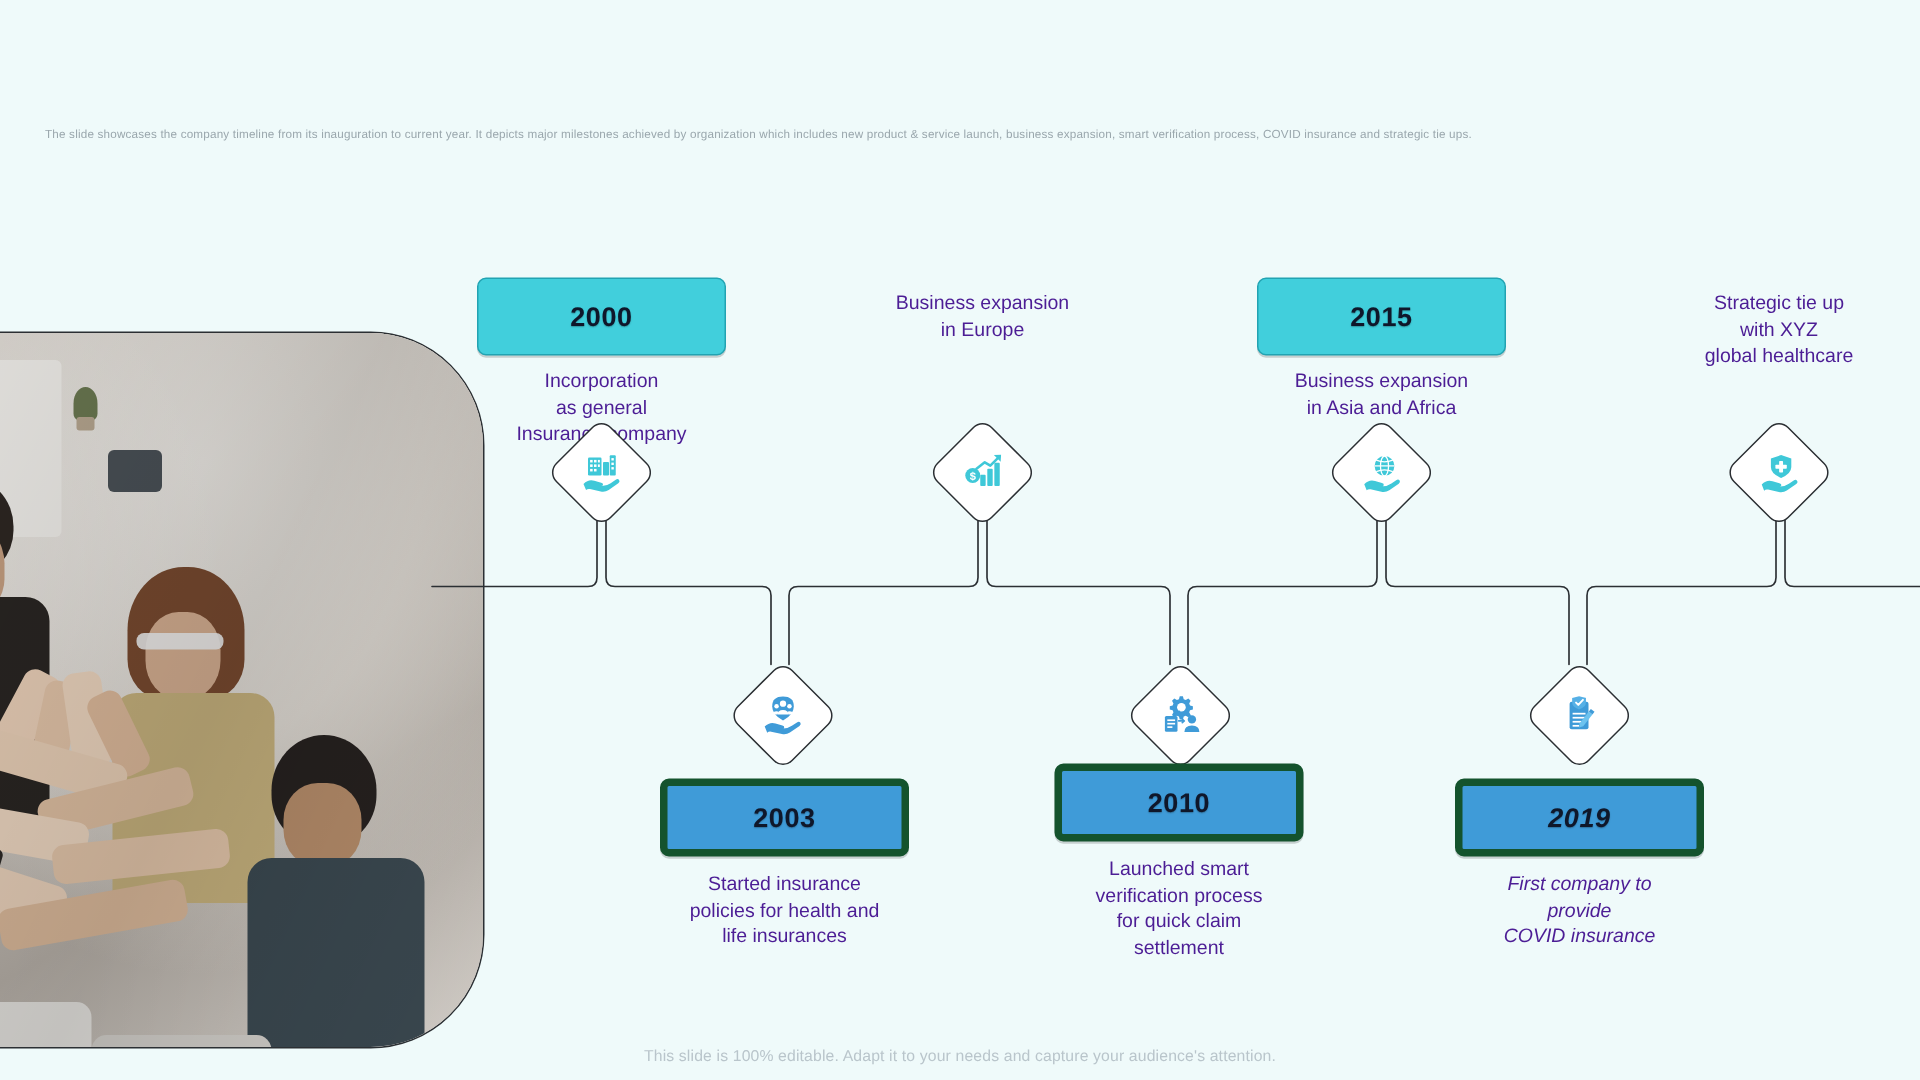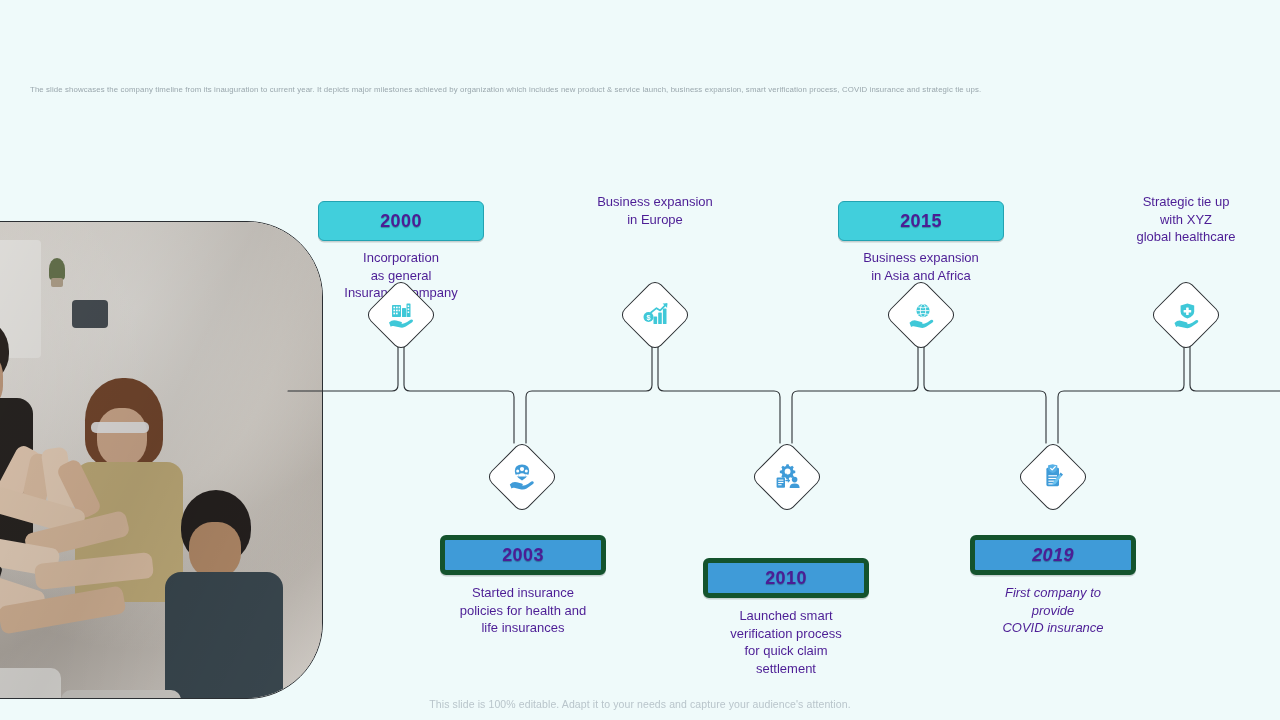--- a/index.html
+++ b/index.html
@@ -68,28 +68,27 @@
     position: absolute;
     left: 0; top: 0;
     width: 1280px; height: 720px;
     pointer-events: none;
   }
 
   
   .milestone { position: absolute; }
 
   .year-chip {
-    height: 40px;
+    height: 52px;
     border-radius: 6px;
     display: flex; align-items: center; justify-content: center;
     font-size: 18px; font-weight: bold;
-    color: #4c1d95;
+    color: #0f172a;
     text-shadow: 0 1px 1px rgba(0,0,0,0.28);
     letter-spacing: 0.4px;
-    margin-top: 16px;
   }
   .chip-top {
     background: #41cfdc;
     border: 1px solid #22a3b2;
     box-shadow: 0 1.5px 0 rgba(0,0,0,0.17);
   }
   .chip-bottom {
     background: #3f9bd8;
     border: 5px solid #14532d;
     box-shadow: 0 1.5px 0 rgba(0,0,0,0.17);
@@ -323,21 +322,21 @@
       </g>
 
       <g fill="none" stroke="#3f9bd8" stroke-width="1.1" stroke-linecap="round">
         <path d="M15.8 20.6 H 19.1"></path>
         <path d="M18.2 19.4 L19.4 20.6 L18.2 21.8"></path>
         <path d="M16.2 14.2 L13.4 16.4"></path>
         <path d="M21.4 15.4 L23.4 17.2"></path>
       </g>
     </svg>
   </div>
-  <div class="milestone" style="left:703px; top:542px; width:166px;">
+  <div class="milestone" style="left:703px; top:509px; width:166px;">
     <div class="year-chip chip-bottom">2010</div>
     <div class="ms-desc ms-desc-bottom">Launched smart
 verification process
 for quick claim
 settlement</div>
   </div>
 
   <div class="diamond" style="left:1027px; top:451px;"></div>
   <div class="diamond-icon" style="left:1027px; top:451px;">
     <svg width="34" height="34" viewBox="0 0 34 34">

